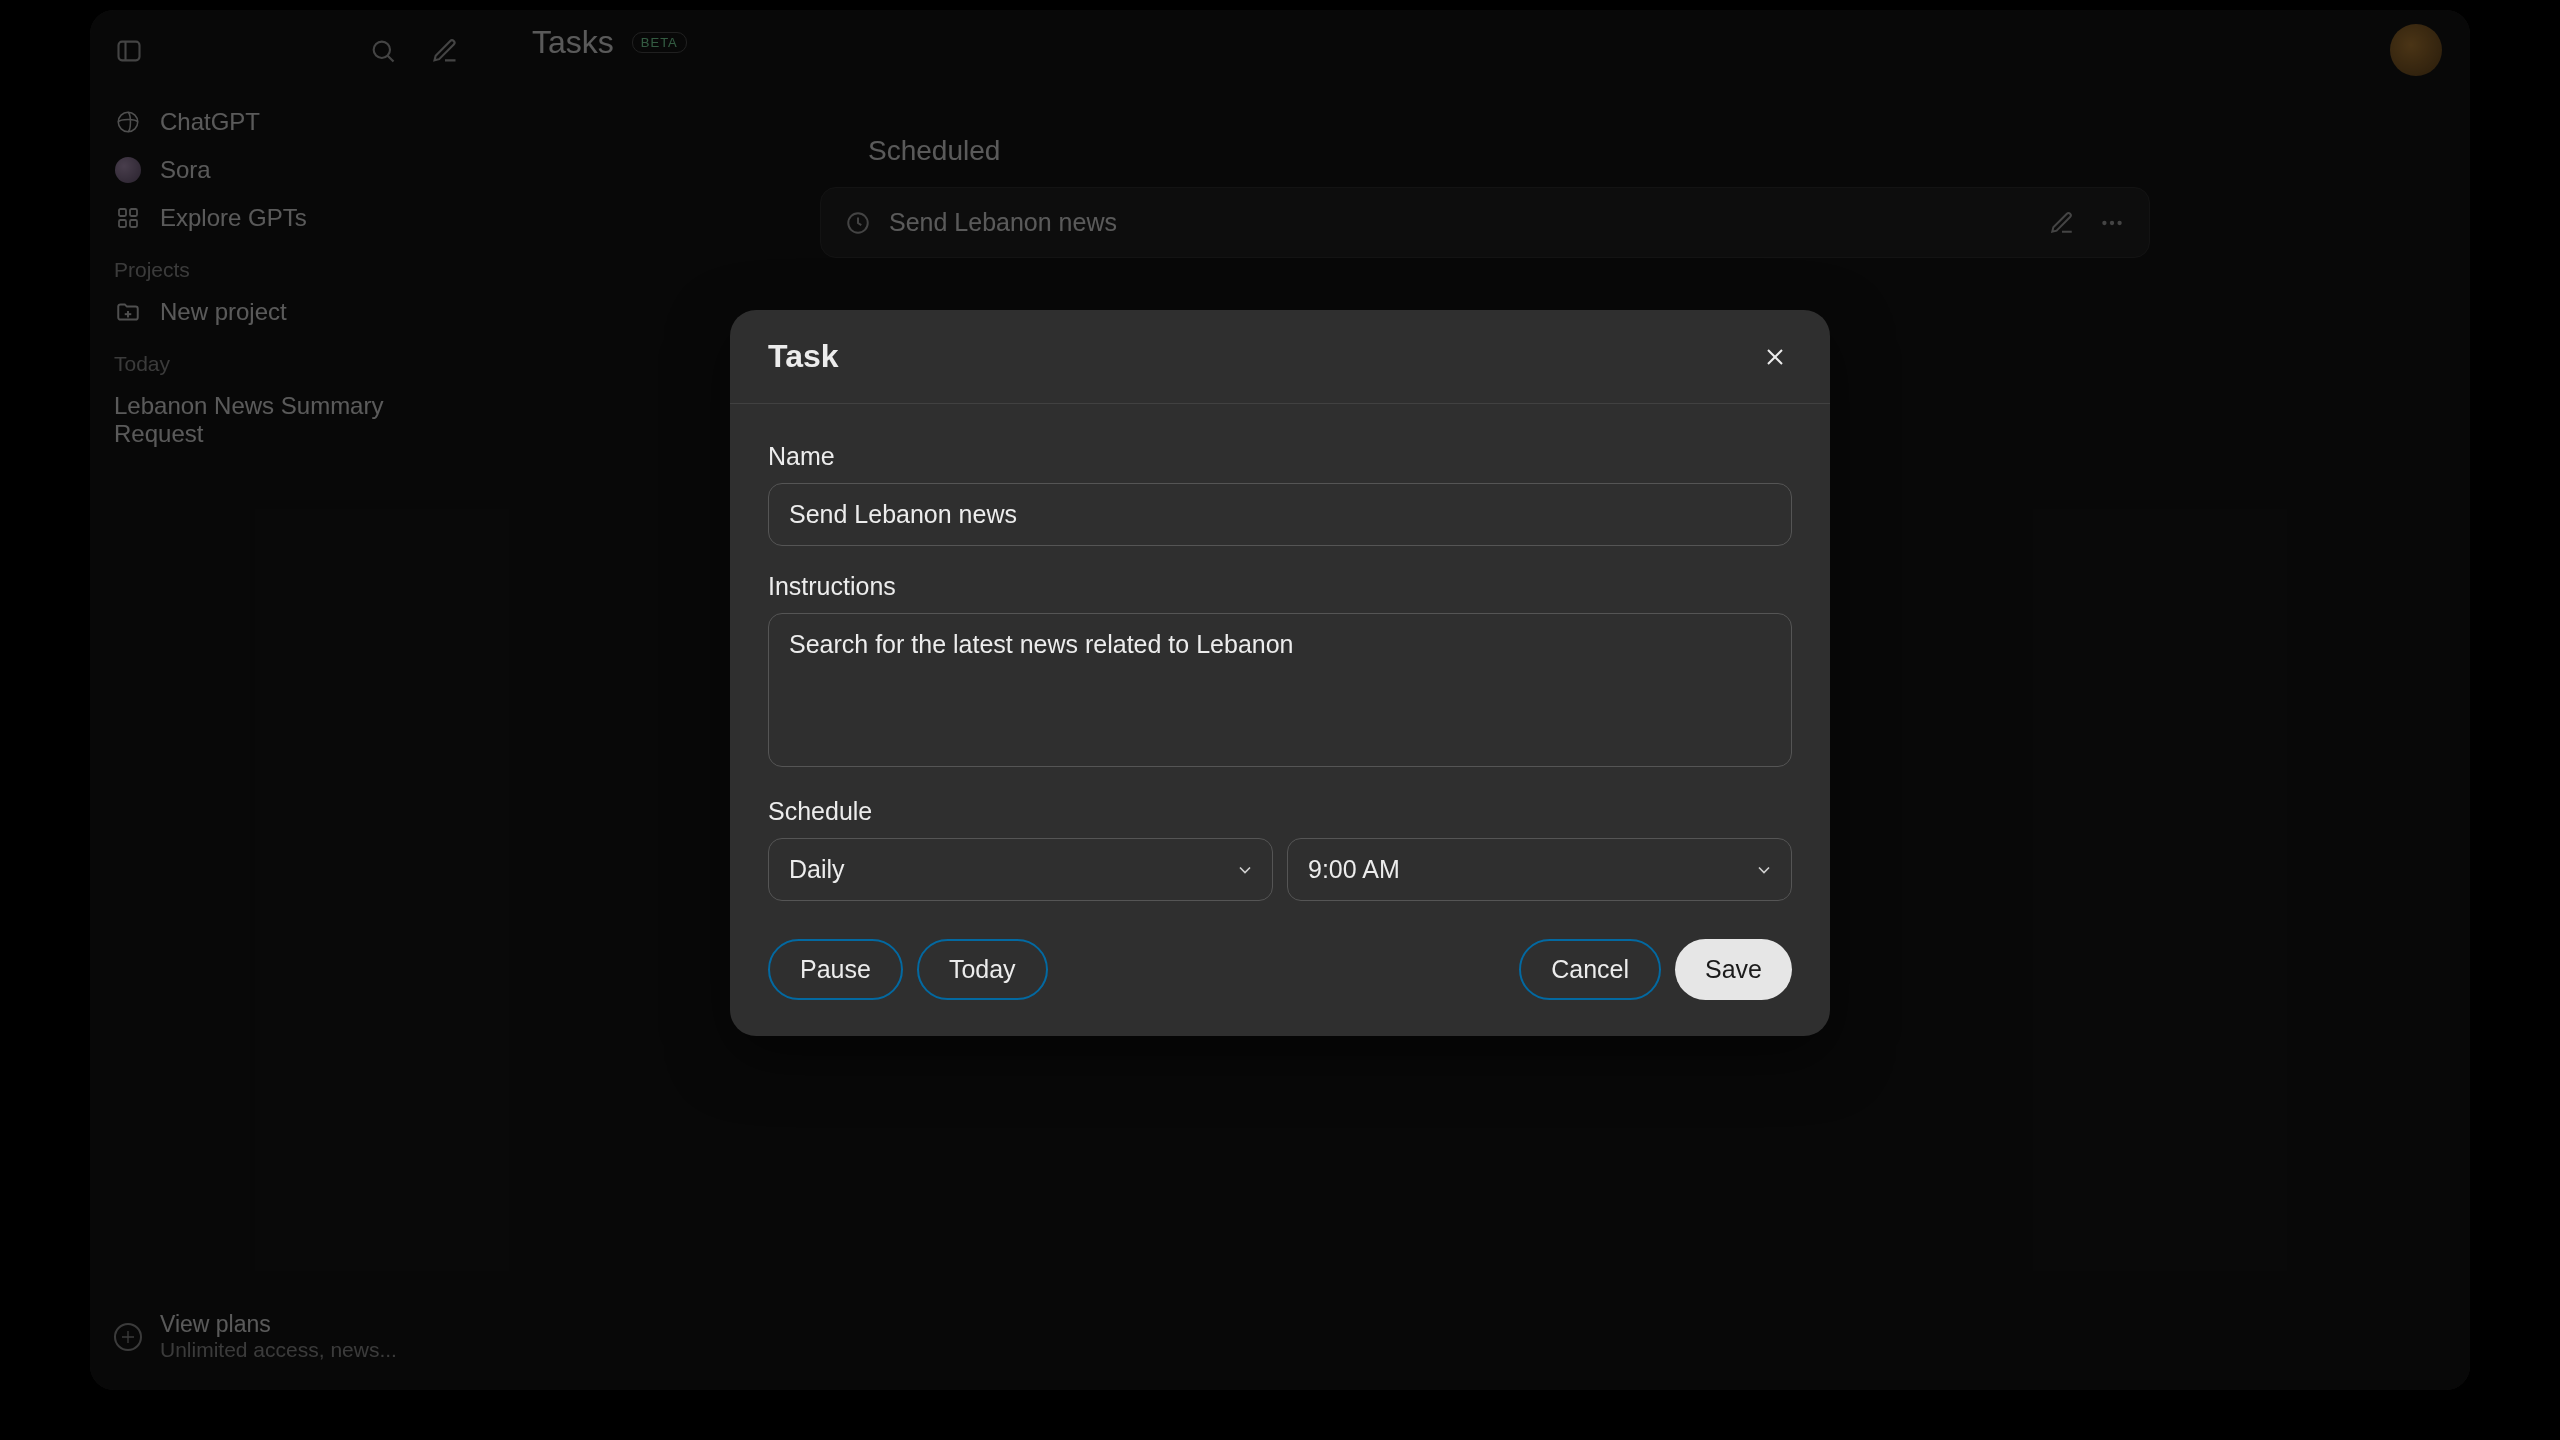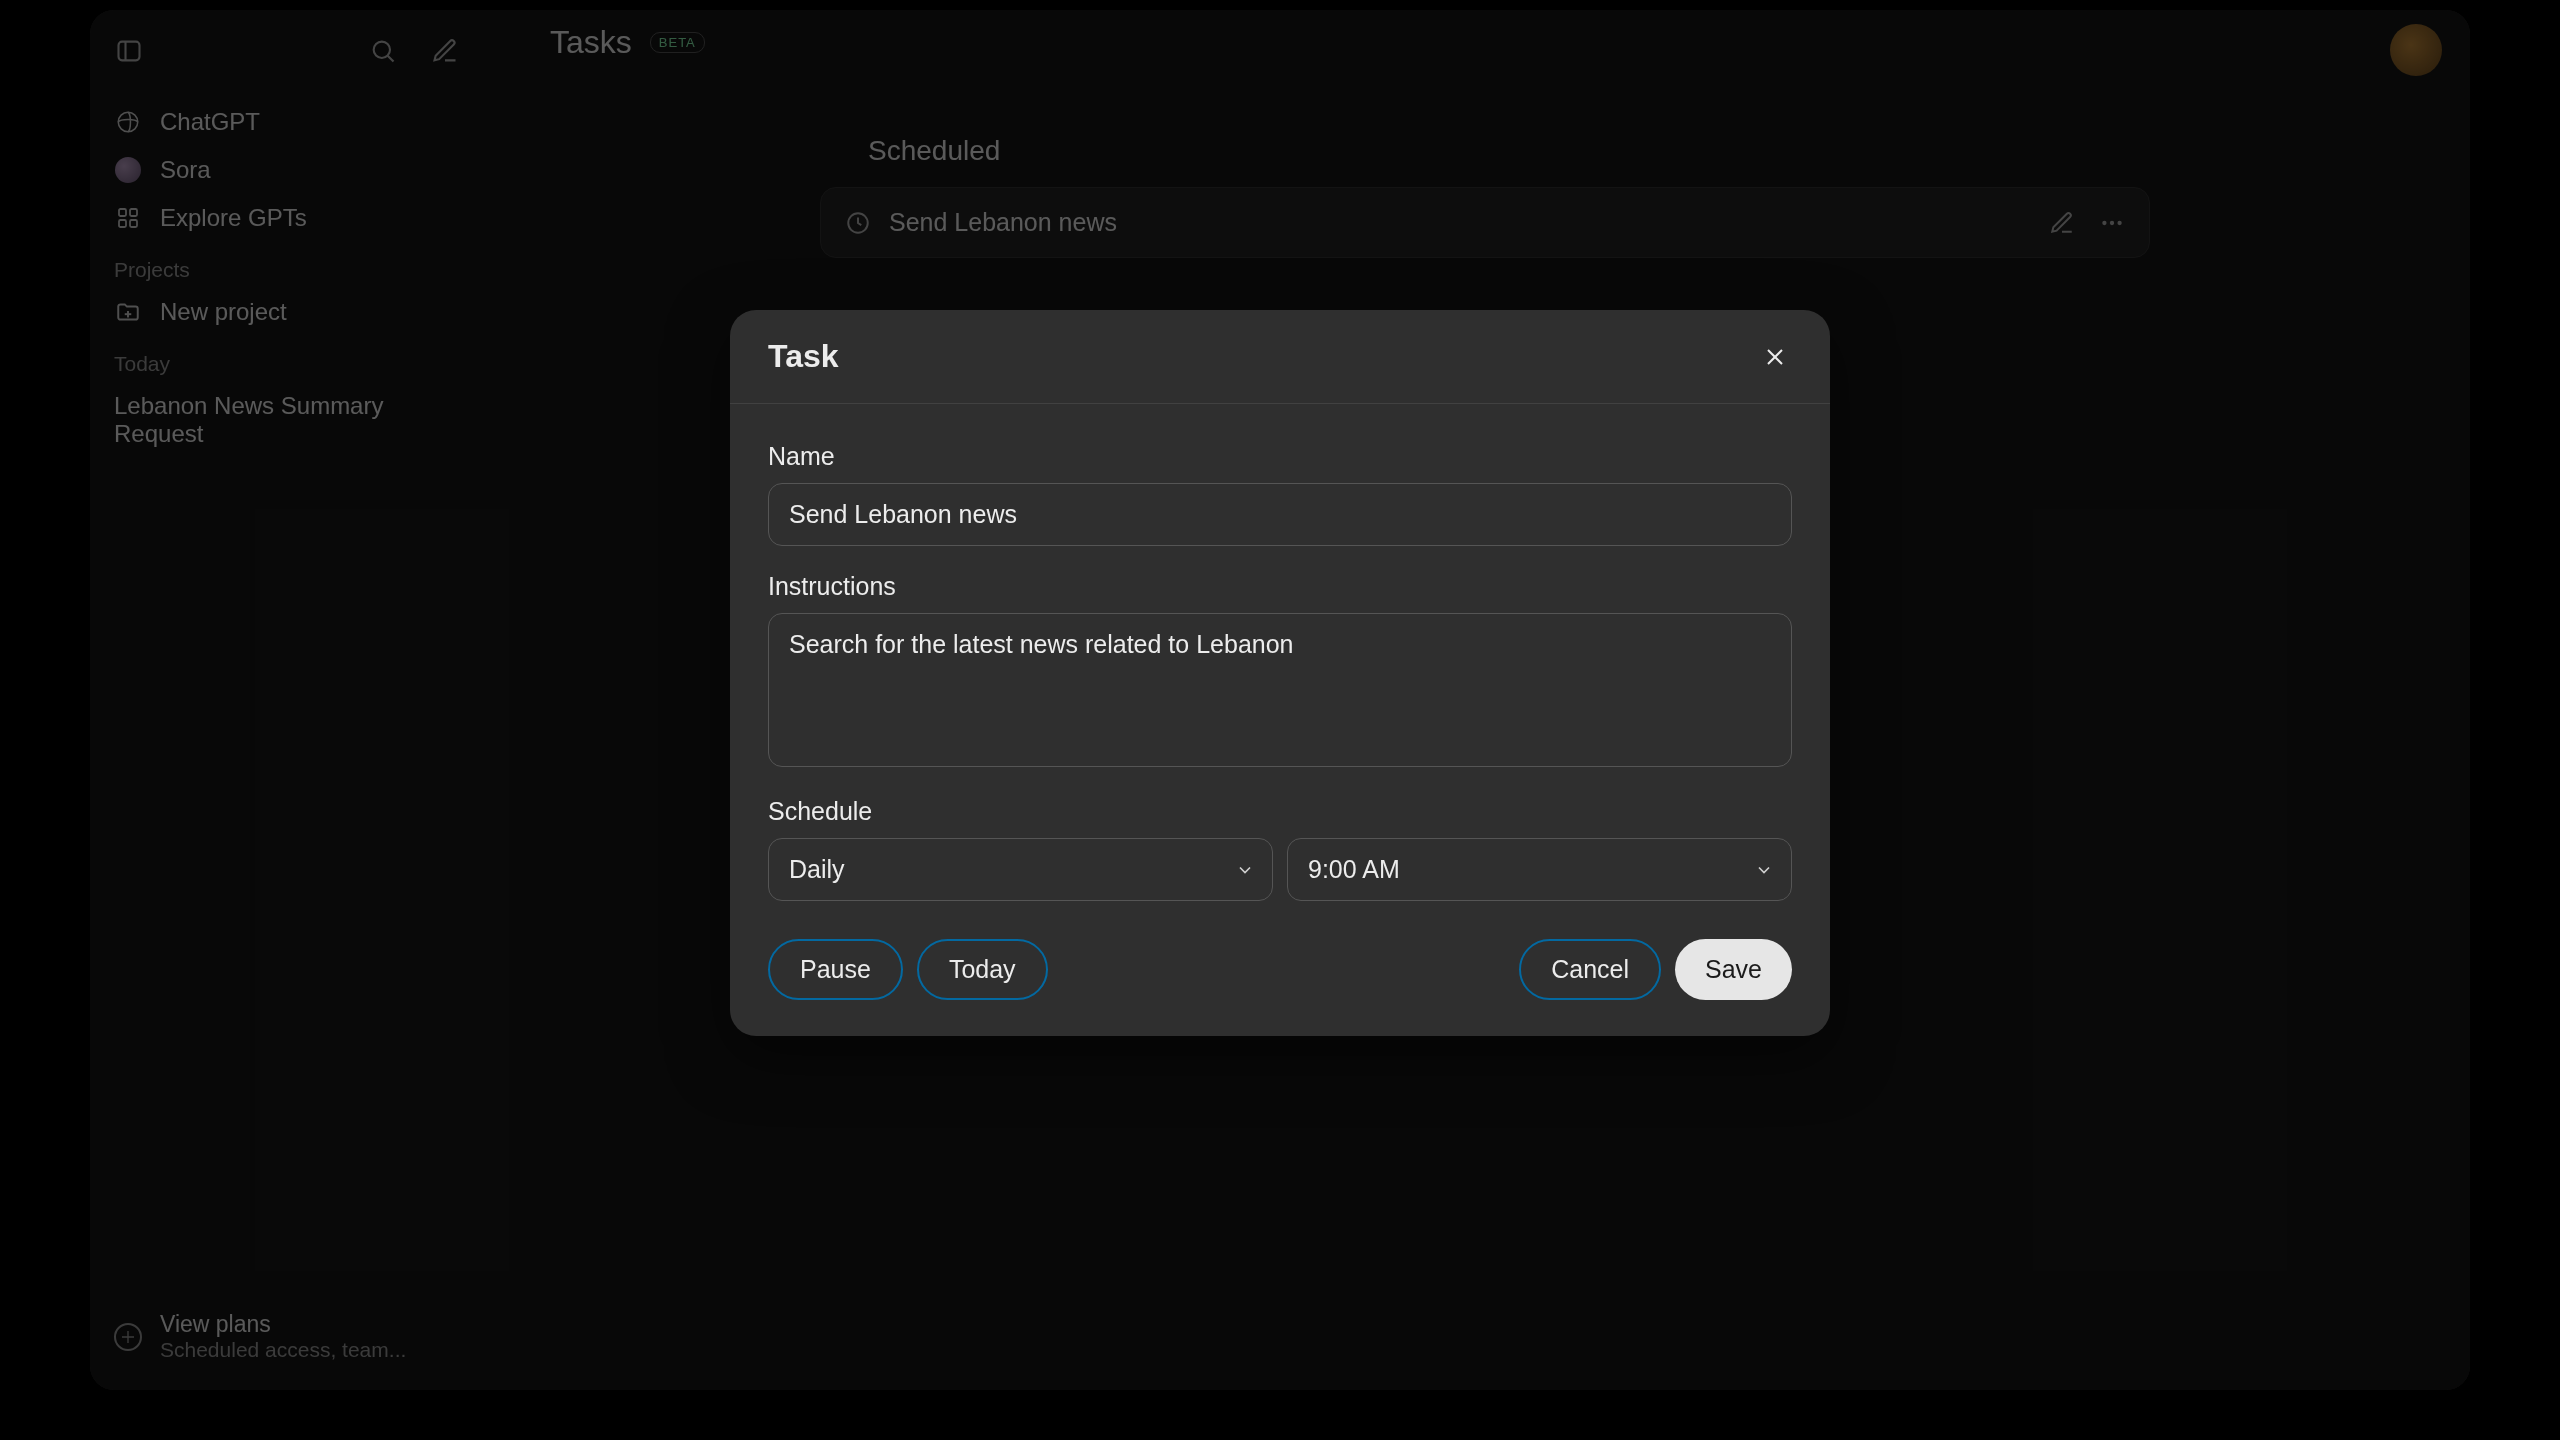--- a/index.html
+++ b/index.html
@@ -16,21 +16,21 @@
   .pink-circle { width: 26px; height: 26px; border-radius: 50%; background: radial-gradient(circle at 35% 35%, #bfa3c9, #6e5b7a); }
   .section-label { color: #9b9b9b; font-size: 21px; padding: 16px 10px 6px 10px; font-weight: 500; }
   .history-item { padding: 10px 10px; color: #ececec; font-size: 24px; border-radius: 10px; cursor: pointer; }
   .sidebar-footer { position: absolute; bottom: 18px; left: 14px; right: 14px; display: flex; align-items: center; gap: 18px; padding: 10px; }
   .footer-icon { width: 28px; height: 28px; border: 2px solid #9b9b9b; border-radius: 50%; display: flex; align-items: center; justify-content: center; }
   .footer-text .t1 { color: #ececec; font-size: 23px; }
   .footer-text .t2 { color: #9b9b9b; font-size: 21px; }
   
   .main { position: absolute; left: 410px; top: 0; right: 0; height: 100%; }
   .main-header { display: flex; align-items: center; padding: 14px 32px; gap: 18px; }
-  .page-title { font-size: 32px; color: #ececec; font-weight: 500; margin-left: 18px; }
+  .page-title { font-size: 32px; color: #ececec; font-weight: 500; }
   .beta-badge { font-size: 13px; color: #86efac; border: 1px solid #555; border-radius: 10px; padding: 2px 8px; letter-spacing: 1px; }
   .avatar { position: absolute; right: 28px; top: 14px; width: 52px; height: 52px; border-radius: 50%; background: radial-gradient(circle at 40% 40%, #c48a3a, #6b4a1e); }
   .content { padding: 60px 320px; }
   .section-title { color: #ececec; font-size: 28px; margin-bottom: 20px; margin-left: 48px; }
   .task-card { background: #232323; border: 1px solid #333; border-radius: 16px; padding: 20px 24px; display: flex; align-items: center; gap: 18px; }
   .clock-icon { width: 26px; height: 26px; color: #b4b4b4; }
   .task-title { color: #ececec; font-size: 25px; flex: 1; }
   .task-actions { display: flex; gap: 24px; color: #b4b4b4; }
   
   .overlay { position: absolute; inset: 0; background: rgba(0,0,0,0.62); display: flex; align-items: flex-start; justify-content: center; padding-top: 300px; }
@@ -127,21 +127,21 @@
     <div class="history-item">Lebanon News Summary Request</div>
 
     <div class="sidebar-footer">
       <span class="footer-icon">
         <svg width="16" height="16" viewBox="0 0 24 24" fill="none" stroke="#9b9b9b" stroke-width="2">
             <path d="M12 3v18M3 12h18"></path>
           </svg>
       </span>
       <span class="footer-text">
         <div class="t1">View plans</div>
-        <div class="t2">Scheduled access, team...</div>
+        <div class="t2">Unlimited access, news...</div>
       </span>
     </div>
   </div>
 
   <div class="main">
     <div class="main-header">
       <span class="page-title">Tasks</span>
       <span class="beta-badge">BETA</span>
       <div class="avatar"></div>
     </div>

